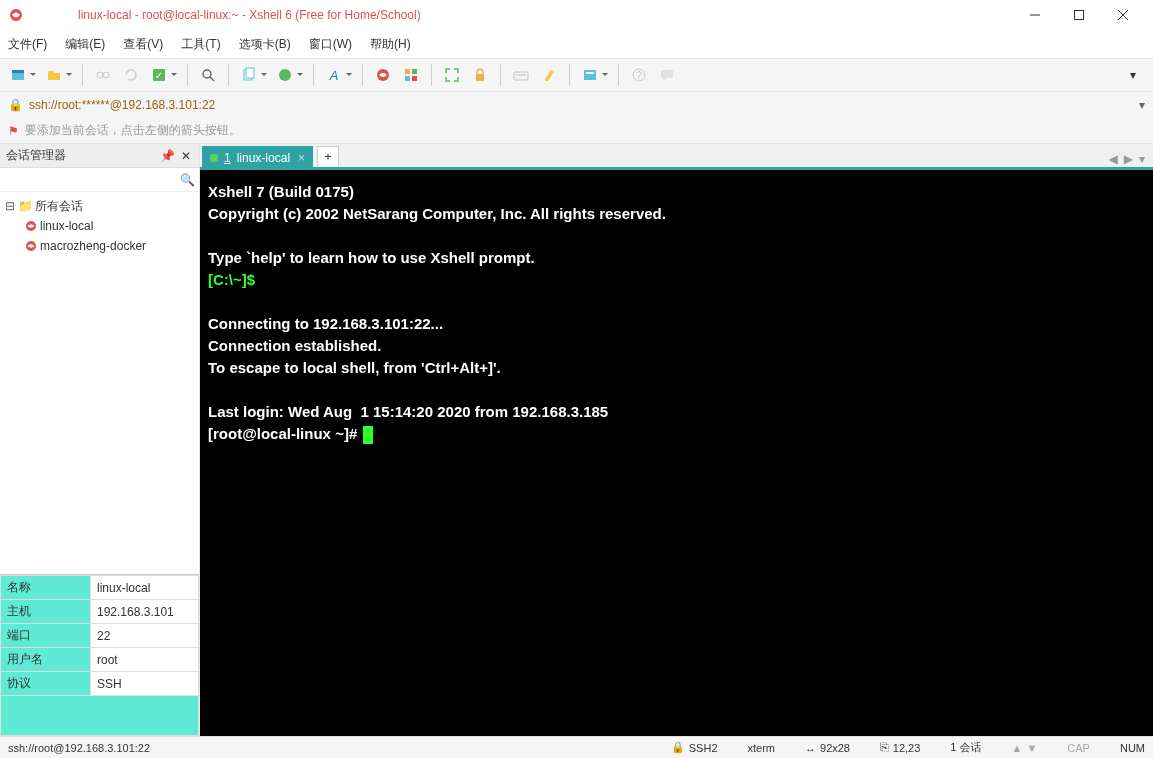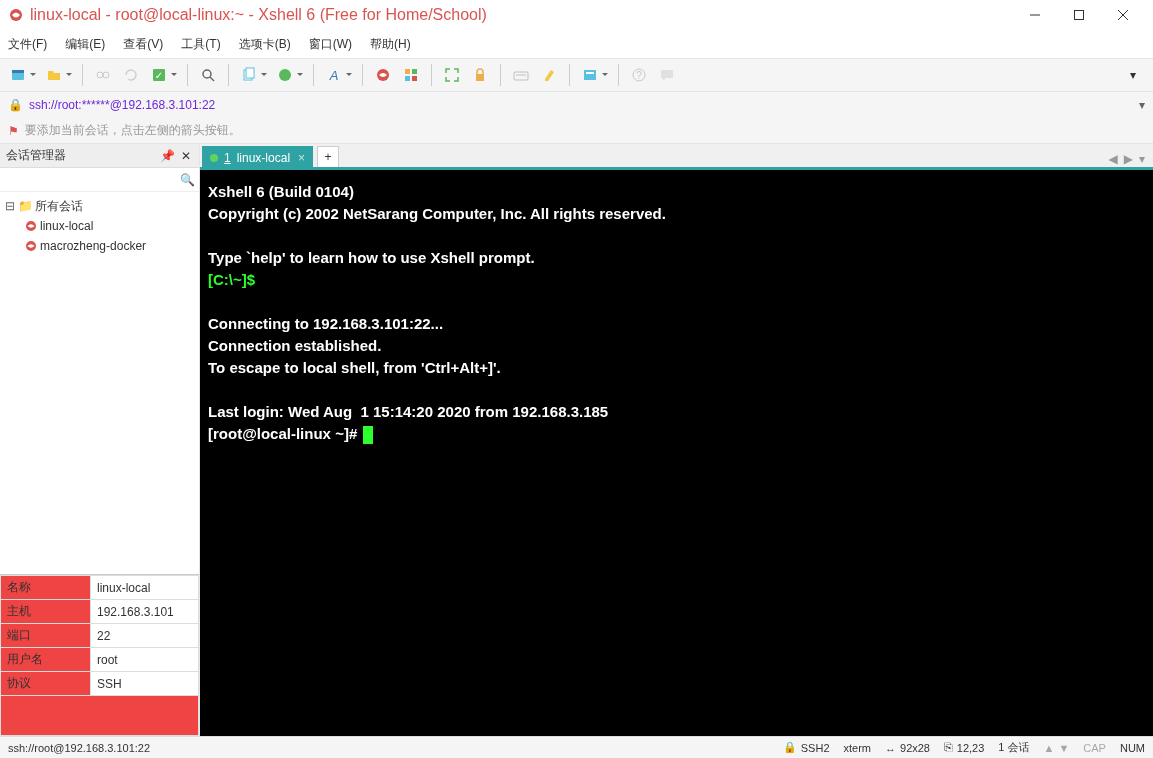--- a/index.html
+++ b/index.html
@@ -1,32 +1,32 @@
 <!DOCTYPE html>
 <html><head>
 <meta charset="utf-8">
 <style>
 * { box-sizing: border-box; margin: 0; padding: 0; font-family: "Microsoft YaHei", "Segoe UI", sans-serif; }
 body { width: 1153px; height: 758px; background: #fff; font-size: 12px; color: #333; overflow: hidden; display: flex; flex-direction: column; }
 .titlebar { height: 30px; display: flex; align-items: center; padding: 0 8px; background: #fff; }
 .titlebar .app-icon { width: 16px; height: 16px; margin-right: 6px; }
-.titlebar .title-text { color: #d9534f; font-size: 16px; flex: 1; }
+.titlebar .title-text { color: #d9534f; font-size: 12px; flex: 1; margin-left: 48px; }
 .win-controls { display: flex; gap: 0; }
 .win-btn { width: 44px; height: 28px; display: flex; align-items: center; justify-content: center; cursor: pointer; }
 .menubar { height: 28px; display: flex; align-items: center; padding: 0 0; gap: 2px; background: #fff; }
 .menu-item { padding: 4px 8px; cursor: pointer; font-size: 12px; }
 .toolbar { height: 34px; display: flex; align-items: center; padding: 0 6px; gap: 4px; background: #f5f5f5; border-top: 1px solid #e5e5e5; border-bottom: 1px solid #e5e5e5; }
 .tb-btn { width: 24px; height: 24px; display: flex; align-items: center; justify-content: center; cursor: pointer; position: relative; }
 .tb-sep { width: 1px; height: 22px; background: #ccc; margin: 0 4px; }
 .dropdown-arrow::after { content: ''; position: absolute; right: -6px; top: 10px; border: 3px solid transparent; border-top-color: #666; }
 .tb-btn.dropdown-arrow { margin-right: 8px; }
 .toolbar .spacer { flex: 1; }
 .addressbar { height: 26px; display: flex; align-items: center; padding: 0 8px; background: #f5f5f5; gap: 6px; }
 .addr-lock { color: #f0ad4e; }
-.addr-text { color: #6d28d9; font-size: 12px; flex: 1; }
+.addr-text { color: #a16207; font-size: 12px; flex: 1; }
 .addr-dd { color: #666; }
 .tipbar { height: 26px; display: flex; align-items: center; padding: 0 8px; background: #f5f5f5; gap: 6px; border-bottom: 1px solid #e5e5e5; }
 .tip-flag { color: #d9534f; }
 .tip-text { color: #999; font-size: 12px; }
 .workspace { flex: 1; display: flex; min-height: 0; }
 .sidebar { width: 200px; display: flex; flex-direction: column; border-right: 1px solid #e5e5e5; background: #fff; }
 .panel-header { height: 24px; display: flex; align-items: center; padding: 0 6px; background: #eee; border-bottom: 1px solid #ddd; }
 .panel-title { flex: 1; font-size: 12px; }
 .panel-icons { display: flex; gap: 4px; }
 .panel-icon { width: 14px; height: 14px; display: flex; align-items: center; justify-content: center; cursor: pointer; }
@@ -36,34 +36,34 @@
 .tree { flex: 1; overflow: auto; padding: 4px 2px; }
 .tree-row { display: flex; align-items: center; height: 20px; padding: 0 2px; cursor: pointer; gap: 2px; font-size: 12px; }
 .tree-row.indent1 { padding-left: 22px; }
 .tree-toggle { width: 12px; text-align: center; color: #666; }
 .folder-icon { color: #f5c842; }
 .sess-icon { width: 14px; height: 14px; }
 .sess-icon svg { vertical-align: top; }
 .props { border-top: 1px solid #ccc; }
 .props table { width: 100%; border-collapse: collapse; font-size: 12px; }
 .props td { border: 1px solid #ddd; padding: 3px 6px; height: 20px; }
-.props td:first-child { width: 90px; background: #ef4444; font-family: Liberation Serif, serif; }
+.props td:first-child { width: 90px; background: #5eead4; font-family: Liberation Serif, serif; }
 .main { flex: 1; display: flex; flex-direction: column; min-width: 0; }
 .tabs { height: 26px; display: flex; align-items: flex-end; background: #f0f0f0; position: relative; }
 .tabs::after { content: ''; position: absolute; bottom: 0; left: 0; right: 0; height: 3px; background: #2fa3a3; }
 .tab { height: 24px; display: flex; align-items: center; padding: 0 8px; gap: 6px; background: #2fa3a3; color: #fff; font-size: 12px; cursor: pointer; margin-left: 2px; }
 .tab .dot { width: 8px; height: 8px; background: #5fd35f; border-radius: 50%; }
 .tab .num { text-decoration: underline; }
 .tab .close-x { opacity: 0.7; margin-left: 2px; }
 .tab-add { width: 22px; height: 22px; display: flex; align-items: center; justify-content: center; background: #fff; border: 1px solid #ccc; margin-left: 4px; cursor: pointer; margin-bottom: 2px; }
 .tabs-right { margin-left: auto; display: flex; align-items: center; gap: 6px; padding-right: 8px; color: #999; margin-bottom: 4px; }
 .terminal { flex: 1; background: #000; color: #fff; font-family: "Consolas", "Courier New", monospace; font-size: 15px; line-height: 20px; padding: 12px 8px; white-space: pre; overflow: hidden; font-weight: bold; }
 .term-green { color: #2cff2c; }
 .cursor { display: inline-block; width: 10px; height: 18px; background: #2cff2c; vertical-align: text-bottom; margin-left: 2px; }
-.statusbar { height: 22px; display: flex; align-items: center; padding: 0 8px; background: #f5f5f5; border-top: 1px solid #ddd; font-size: 11px; gap: 14px; }
+.statusbar { height: 22px; display: flex; align-items: center; padding: 0 8px; background: #f5f5f5; border-top: 1px solid #ddd; font-size: 11px; gap: 30px; }
 .statusbar .sb-left { flex: 1; }
 .sb-item { display: flex; align-items: center; gap: 4px; }
 .sb-lock { color: #f0ad4e; }
 svg { display: block; }
 </style>
 </head>
 <body>
 
 <div class="titlebar">
   <span class="app-icon">
@@ -309,21 +309,21 @@
         <span>linux-local</span>
         <span class="close-x">×</span>
       </div>
       <div class="tab-add">+</div>
       <div class="tabs-right">
         <span>◀</span>
         <span>▶</span>
         <span>▾</span>
       </div>
     </div>
-    <div class="terminal"><span>Xshell 6 (Build 0104)</span>
+    <div class="terminal"><span>Xshell 7 (Build 0175)</span>
 <span>Copyright (c) 2002 NetSarang Computer, Inc. All rights reserved.</span>
 <span></span>
 <span>Type `help' to learn how to use Xshell prompt.</span>
 <span class="term-green">[C:\~]$</span>
 <span></span>
 <span>Connecting to 192.168.3.101:22...</span>
 <span>Connection established.</span>
 <span>To escape to local shell, from 'Ctrl+Alt+]'.</span>
 <span></span>
 <span>Last login: Wed Aug  1 15:14:20 2020 from 192.168.3.185</span>

